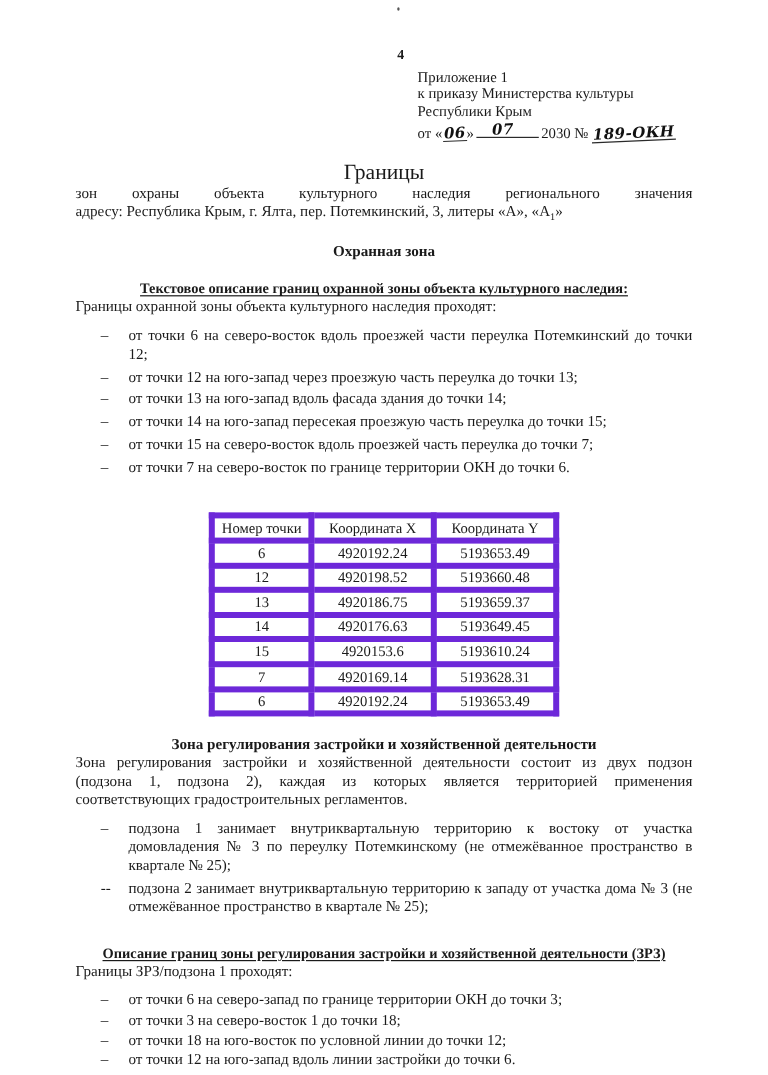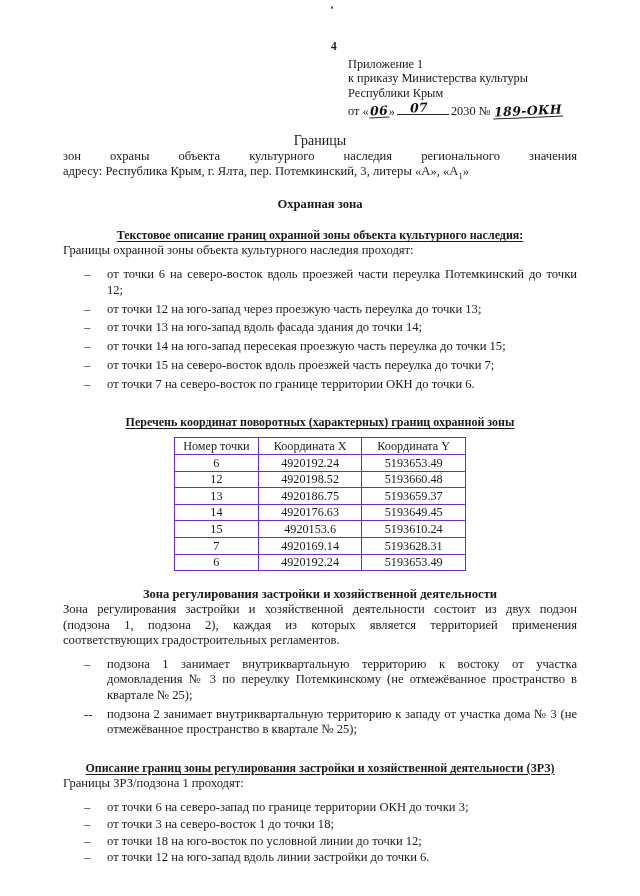--- a/index.html
+++ b/index.html
@@ -85,21 +85,21 @@
   .rule-long .hand {
     position: absolute;
     left: 12px;
     bottom: 0px;
     border-bottom: none;
   }
   .docnum .hand { border-bottom: 1.1px solid #2a2a2a; }
 
   .center-title {
     text-align: center;
-    font-size: 14px;
+    font-size: 18px;
     margin: 0;
   }
 
   .body-par {
     text-align: justify;
     text-justify: inter-word;
     font-size: 12.6px;
     line-height: 15.3px;
     margin: 0;
   }
@@ -141,21 +141,21 @@
   ul.dashlist.tight > li { margin-bottom: 1.5px; }
 
   table.coords {
     border-collapse: collapse;
     margin: 7px auto 0 auto;
     width: 292px;
     font-size: 12.2px;
   }
   table.coords th,
   table.coords td {
-    border: 1px solid #6d28d9;
+    border: 5px solid #6d28d9;
     text-align: center;
     padding: 0.5px 2px;
     font-weight: normal;
     line-height: 14.6px;
     white-space: nowrap;
   }
   table.coords th { font-size: 12.2px; }
   table.coords col.c1 { width: 84px; }
   table.coords col.c2 { width: 104px; }
   table.coords col.c3 { width: 104px; }
@@ -207,21 +207,20 @@
   <ul class="dashlist">
     <li><span class="dash">–</span><span>от точки 6 на северо-восток вдоль проезжей части переулка Потемкинский до точки 12;</span></li>
     <li><span class="dash">–</span><span>от точки 12 на юго-запад через проезжую часть переулка до точки 13;</span></li>
     <li><span class="dash">–</span><span>от точки 13 на юго-запад вдоль фасада здания до точки 14;</span></li>
     <li><span class="dash">–</span><span>от точки 14 на юго-запад пересекая проезжую часть переулка до точки 15;</span></li>
     <li><span class="dash">–</span><span>от точки 15 на северо-восток вдоль проезжей часть переулка до точки 7;</span></li>
     <li><span class="dash">–</span><span>от точки 7 на северо-восток по границе территории ОКН до точки 6.</span></li>
   </ul>
 
   <div class="sp-4"></div>
-  <div class="head-center-bold-ul">Перечень координат поворотных (характерных) границ охранной зоны</div>
 
   <table class="coords">
     <colgroup>
         <col class="c1">
         <col class="c2">
         <col class="c3">
       </colgroup>
     <thead>
       <tr>
         <th>Номер точки</th>

